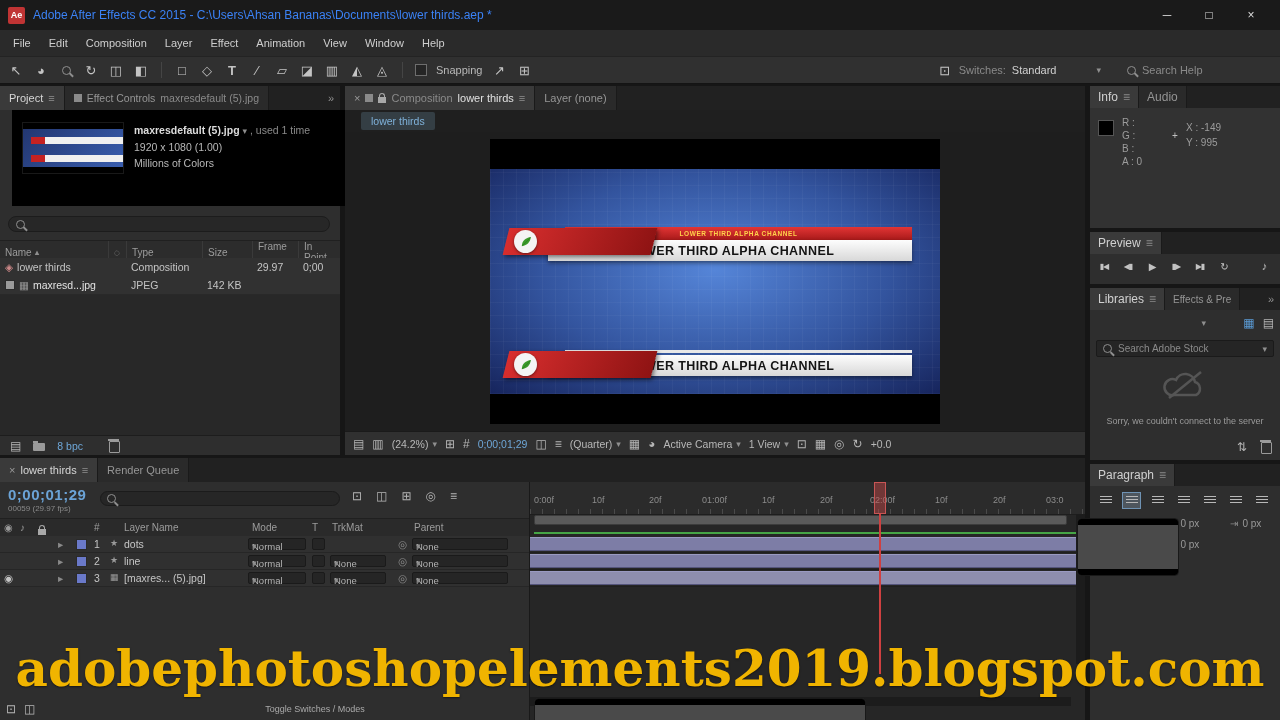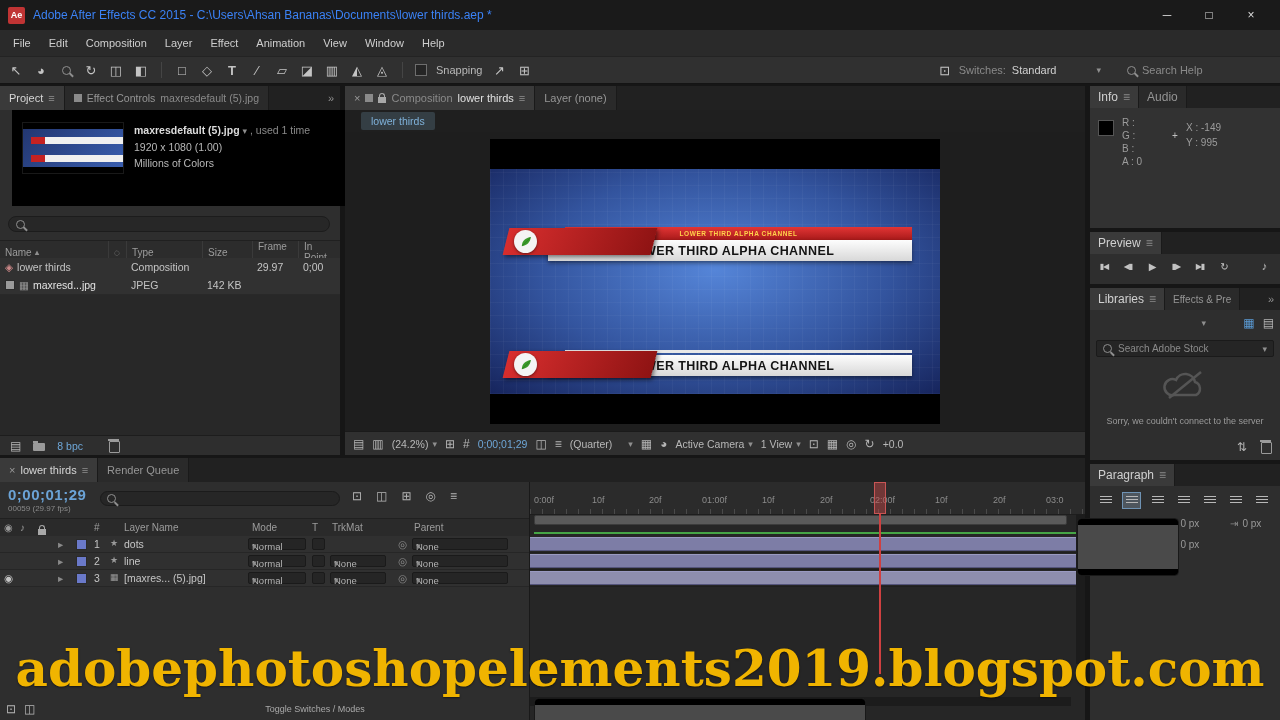--- a/index.html
+++ b/index.html
@@ -345,21 +345,21 @@
       <span class="ic">▥</span>
       <span class="flex" style="gap:4px">
         <span>(24.2%)</span>
           <span class="caret">▾</span>
       </span>
       <span class="ic">⊞</span>
       <span class="ic">#</span>
       <span class="blue">0;00;01;29</span>
       <span class="ic">◫</span>
       <span class="ic">≡</span>
-      <span class="flex" style="gap:16px">
+      <span class="flex" style="gap:4px">
         <span>(Quarter)</span>
           <span class="caret">▾</span>
       </span>
       <span class="ic">▦</span>
       <span class="ic">◕</span>
       <span class="flex" style="gap:4px">
         <span>Active Camera</span>
           <span class="caret">▾</span>
       </span>
       <span class="flex" style="gap:4px">

